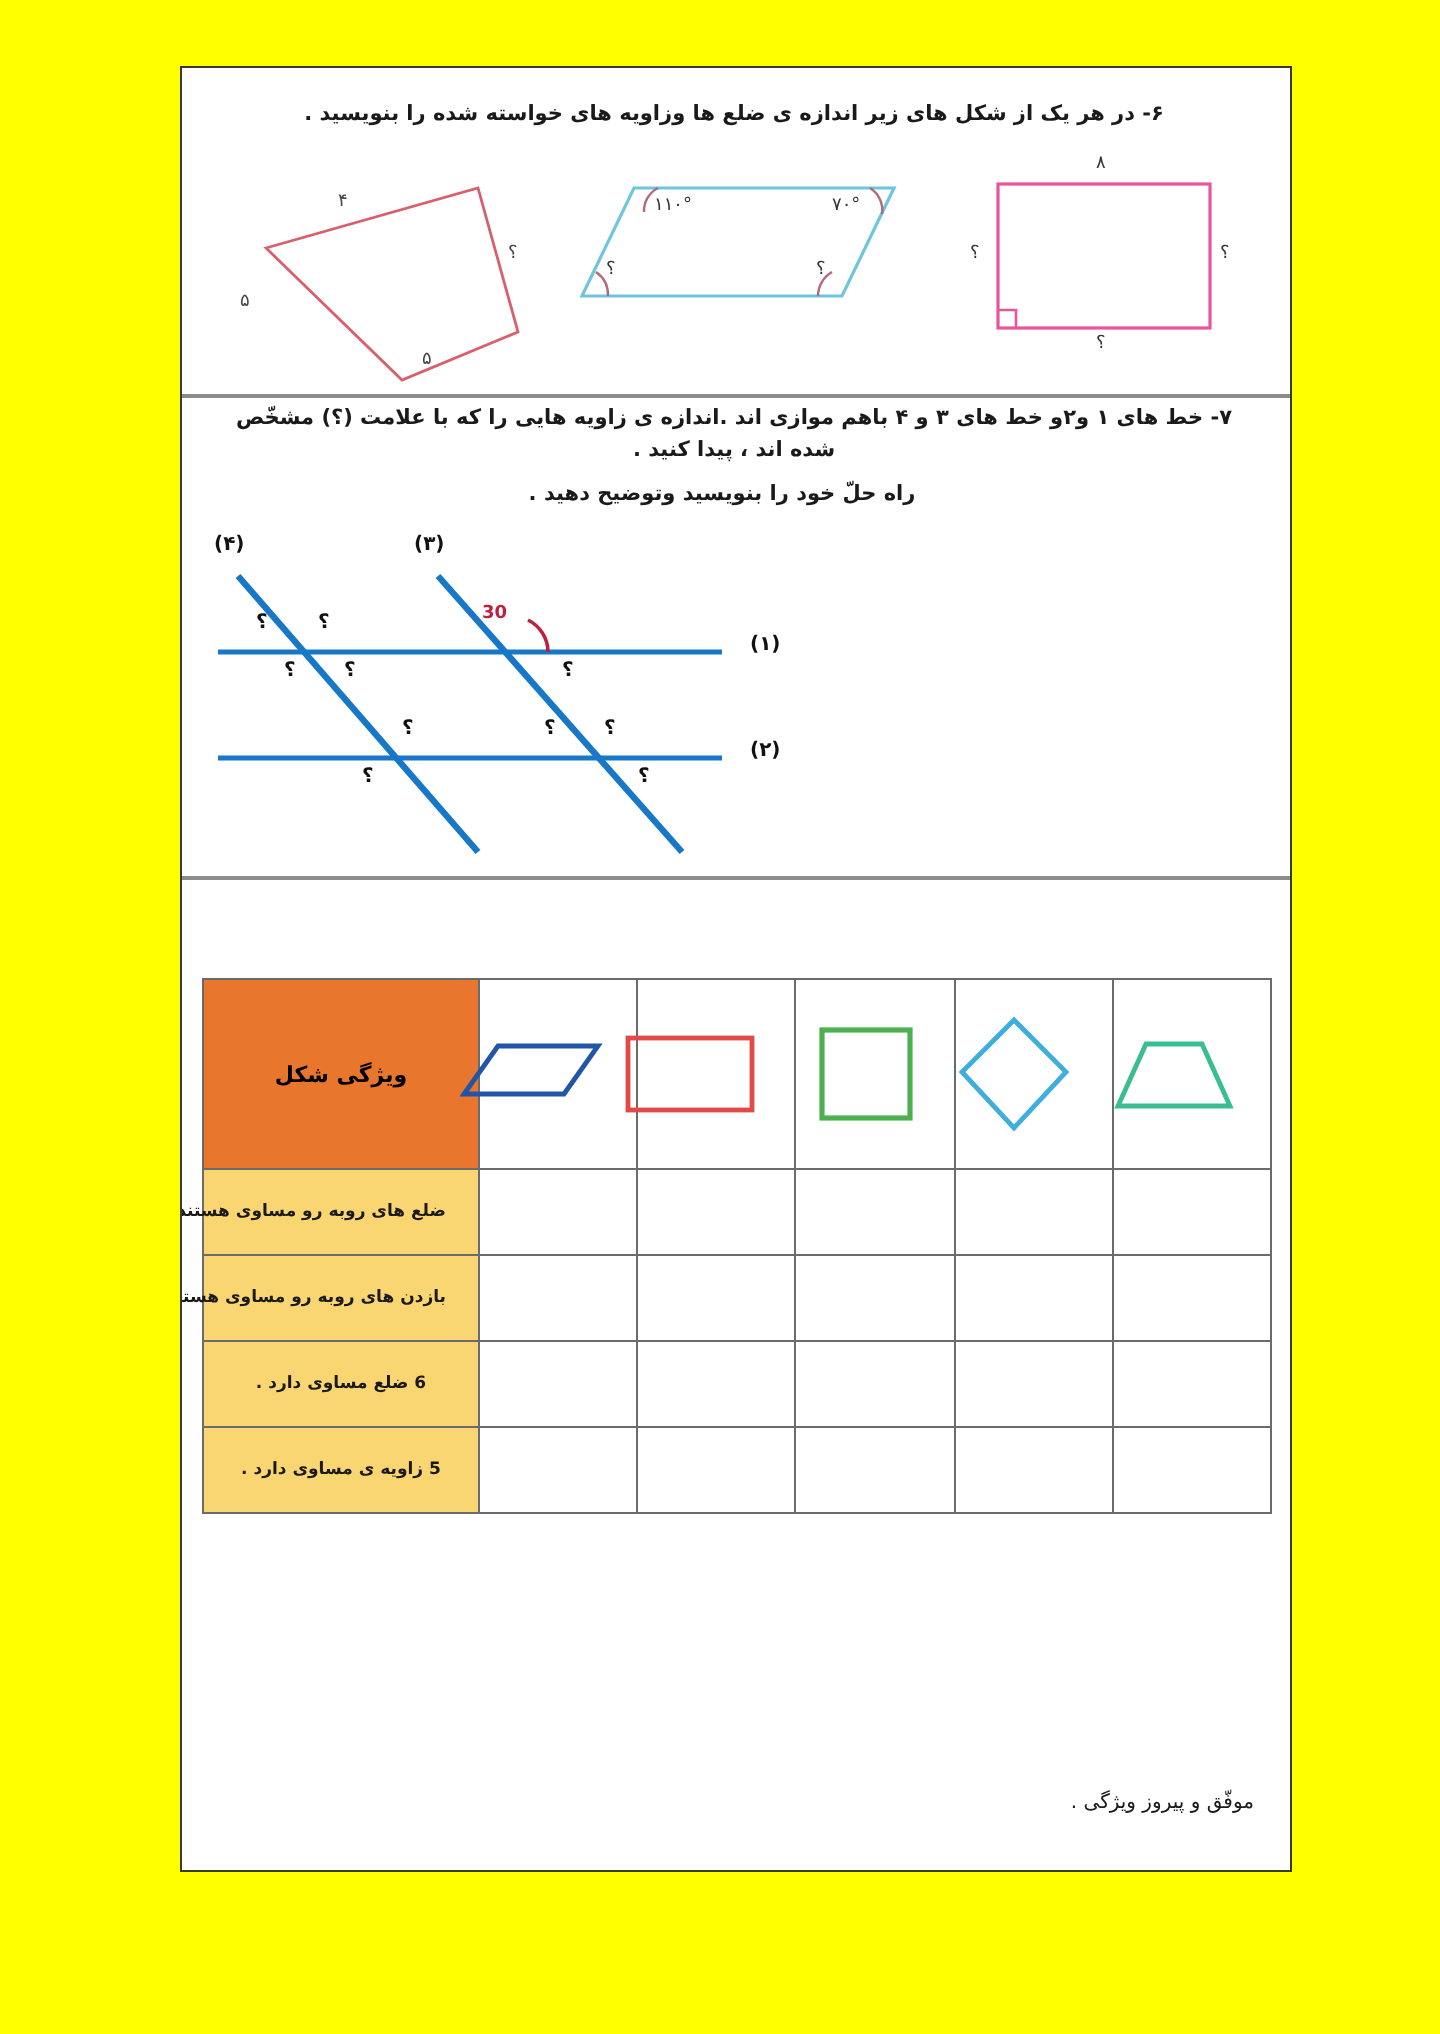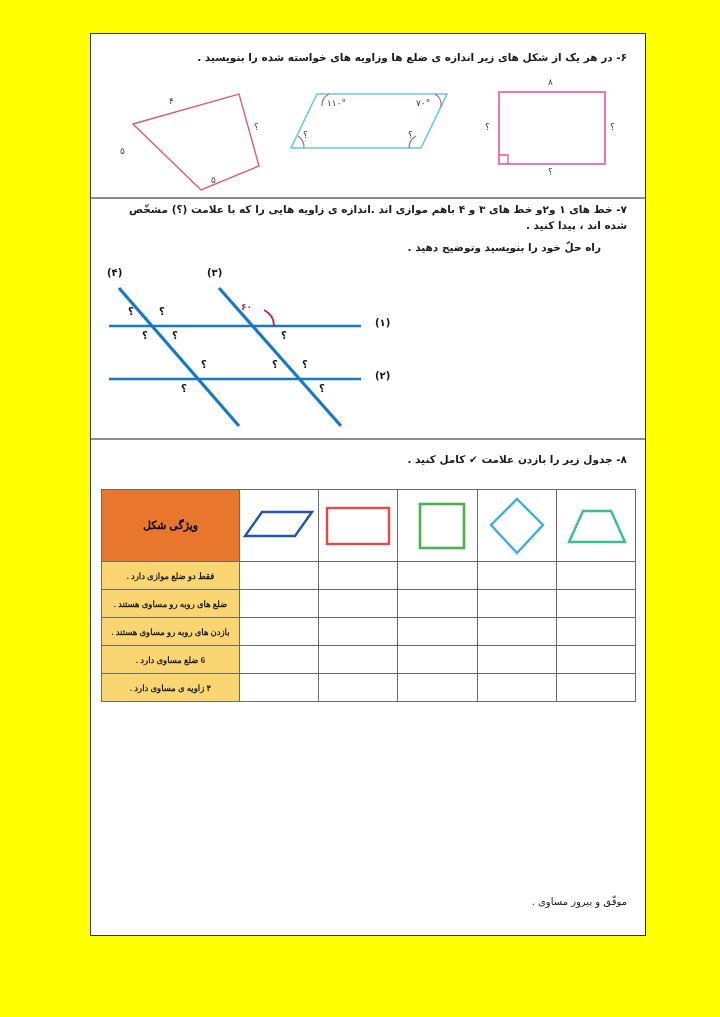--- a/index.html
+++ b/index.html
@@ -25,21 +25,21 @@
     left: 0; width: 100%;
     height: 2px;
     background: #8c8c8c;
   }
   #div1 { top: 163px; }
   #div2 { top: 404px; }
 
   .qtext {
     position: absolute;
     direction: rtl;
-    text-align: right;
+    text-align: center;
     font-family: "DejaVu Sans", "Liberation Sans", sans-serif;
     font-weight: bold;
     font-size: 10.5px;
     color: #1a1a1a;
     letter-spacing: 0px;
     line-height: 1.5;
   }
   #q6text { top: 16px; right: 18px; width: 520px; }
   #q7text { top: 168px; right: 18px; width: 520px; }
   #q7text2 { top: 206px; right: 44px; width: 480px; }
@@ -62,23 +62,22 @@
   #tbl {
     position: absolute;
     top: 455px; left: 10px;
     width: 534px;
     border-collapse: collapse;
     direction: rtl;
     table-layout: fixed;
   }
   #tbl td {
     border: 1px solid #6b6b6b;
-    padding: 0;
+    padding: 16px;
     vertical-align: middle;
-    font-family: Liberation Serif, serif;
   }
   .c-prop { width: 138px; }
   .c-shape { width: 79.2px; }
 
   .hdr-prop {
     background: #E8762C;
     color: #000000;
     font-weight: bold;
     font-size: 11px;
     text-align: center;
@@ -158,37 +157,36 @@
         <line x1="128" y1="22" x2="250" y2="160"></line>
       </g>
       <path d="M 183,60 A 18,18 0 0 0 173,44" fill="none" stroke="#C02040" stroke-width="1.8"></path>
     </svg>
 
     <div style="position:absolute;left:16px;top:1px;font-size:10px;font-weight:bold;color:#111;">(۴)</div>
     <div style="position:absolute;left:116px;top:1px;font-size:10px;font-weight:bold;color:#111;">(۳)</div>
     <div style="position:absolute;left:284px;top:51px;font-size:10px;font-weight:bold;color:#111;">(۱)</div>
     <div style="position:absolute;left:284px;top:104px;font-size:10px;font-weight:bold;color:#111;">(۲)</div>
 
-    <div style="position:absolute;left:150px;top:36px;font-size:9px;font-weight:bold;color:#C02040;">۶۰</div>
+    <div style="position:absolute;left:150px;top:36px;font-size:9px;font-weight:bold;color:#C02040;">30</div>
 
     <div style="position:absolute;left:37px;top:40px;font-size:10px;font-weight:bold;color:#111;">؟</div>
     <div style="position:absolute;left:68px;top:40px;font-size:10px;font-weight:bold;color:#111;">؟</div>
     <div style="position:absolute;left:51px;top:64px;font-size:10px;font-weight:bold;color:#111;">؟</div>
     <div style="position:absolute;left:81px;top:64px;font-size:10px;font-weight:bold;color:#111;">؟</div>
     <div style="position:absolute;left:190px;top:64px;font-size:10px;font-weight:bold;color:#111;">؟</div>
     <div style="position:absolute;left:110px;top:93px;font-size:10px;font-weight:bold;color:#111;">؟</div>
     <div style="position:absolute;left:181px;top:93px;font-size:10px;font-weight:bold;color:#111;">؟</div>
     <div style="position:absolute;left:211px;top:93px;font-size:10px;font-weight:bold;color:#111;">؟</div>
     <div style="position:absolute;left:90px;top:117px;font-size:10px;font-weight:bold;color:#111;">؟</div>
     <div style="position:absolute;left:228px;top:117px;font-size:10px;font-weight:bold;color:#111;">؟</div>
   </div>
 
   <div class="divider" id="div2"></div>
 
-  <div class="qtext" id="q8text">۸- جدول زیر را بازدن علامت ✔ کامل کنید .</div>
 
   <table id="tbl">
     <tbody>
         <tr>
       <td class="c-shape hdr-shape shapecell">
         <svg width="66" height="50" viewBox="0 0 66 50">
           <polygon points="6,41 20,10 48,10 62,41" fill="none" stroke="#3BBD92" stroke-width="2.4"></polygon>
         </svg>
       </td>
       <td class="c-shape hdr-shape shapecell">
@@ -213,28 +211,20 @@
       </td>
       <td class="c-prop hdr-prop">ویژگی شکل</td>
     </tr>
 
     <tr>
       <td class="cellblank"></td>
       <td class="cellblank"></td>
       <td class="cellblank"></td>
       <td class="cellblank"></td>
       <td class="cellblank"></td>
-      <td class="rowlabel">فقط دو ضلع موازی دارد .</td>
-    </tr>
-    <tr>
-      <td class="cellblank"></td>
-      <td class="cellblank"></td>
-      <td class="cellblank"></td>
-      <td class="cellblank"></td>
-      <td class="cellblank"></td>
       <td class="rowlabel">ضلع های روبه رو مساوی هستند .</td>
     </tr>
     <tr>
       <td class="cellblank"></td>
       <td class="cellblank"></td>
       <td class="cellblank"></td>
       <td class="cellblank"></td>
       <td class="cellblank"></td>
       <td class="rowlabel">بازدن های روبه رو مساوی هستند .</td>
     </tr>
@@ -245,19 +235,19 @@
       <td class="cellblank"></td>
       <td class="cellblank"></td>
       <td class="rowlabel">6 ضلع مساوی دارد .</td>
     </tr>
     <tr>
       <td class="cellblank"></td>
       <td class="cellblank"></td>
       <td class="cellblank"></td>
       <td class="cellblank"></td>
       <td class="cellblank"></td>
-      <td class="rowlabel">۴ زاویه ی مساوی دارد .</td>
+      <td class="rowlabel">5 زاویه ی مساوی دارد .</td>
     </tr>
   </tbody>
     </table>
 
-  <div id="footer">موفّق و پیروز مساوی .</div>
+  <div id="footer">موفّق و پیروز ویژگی .</div>
 </div>
 
 </body></html>

